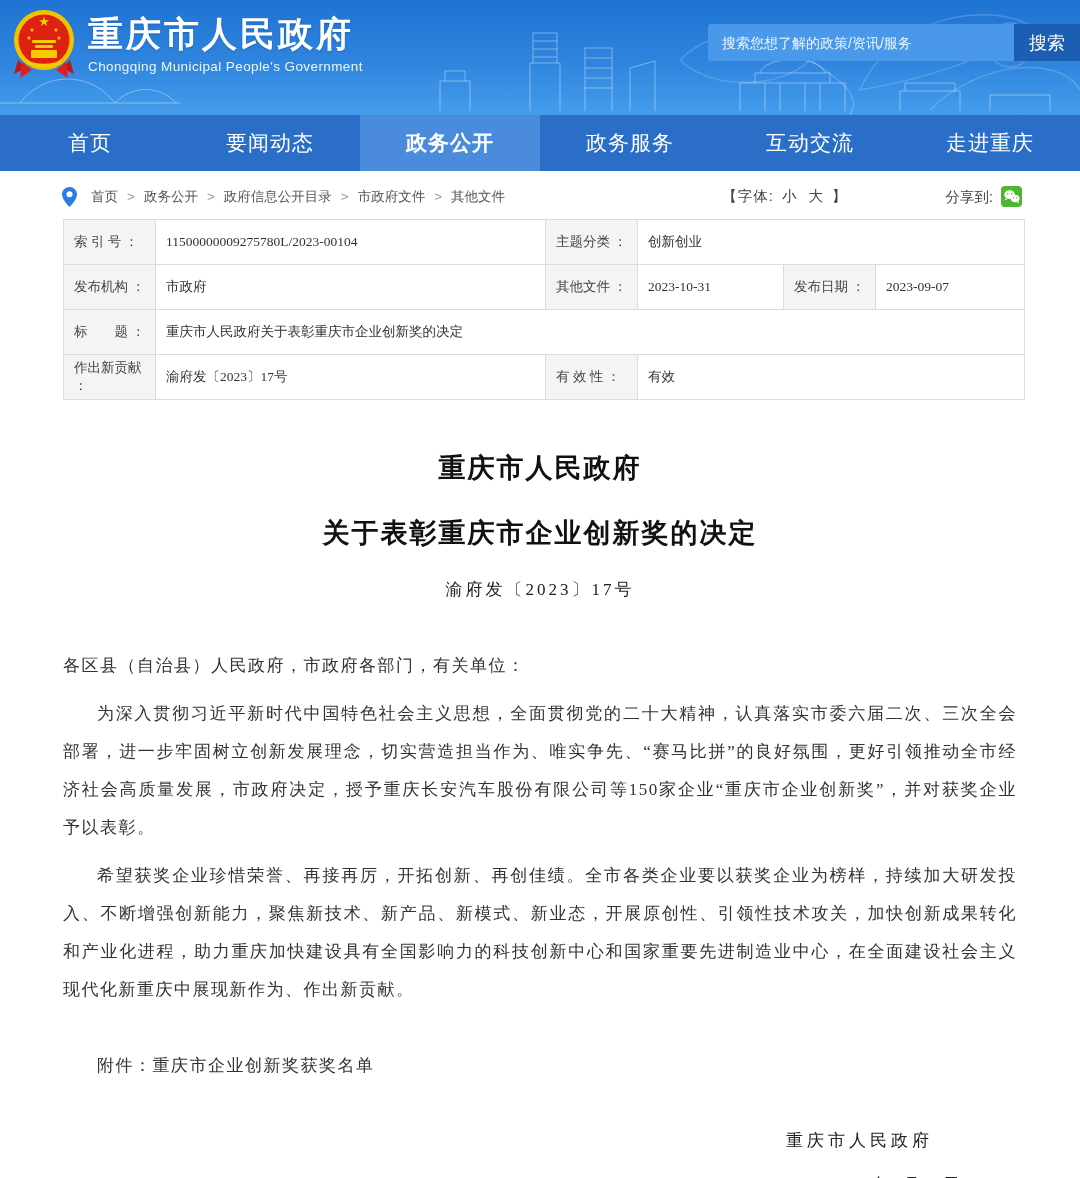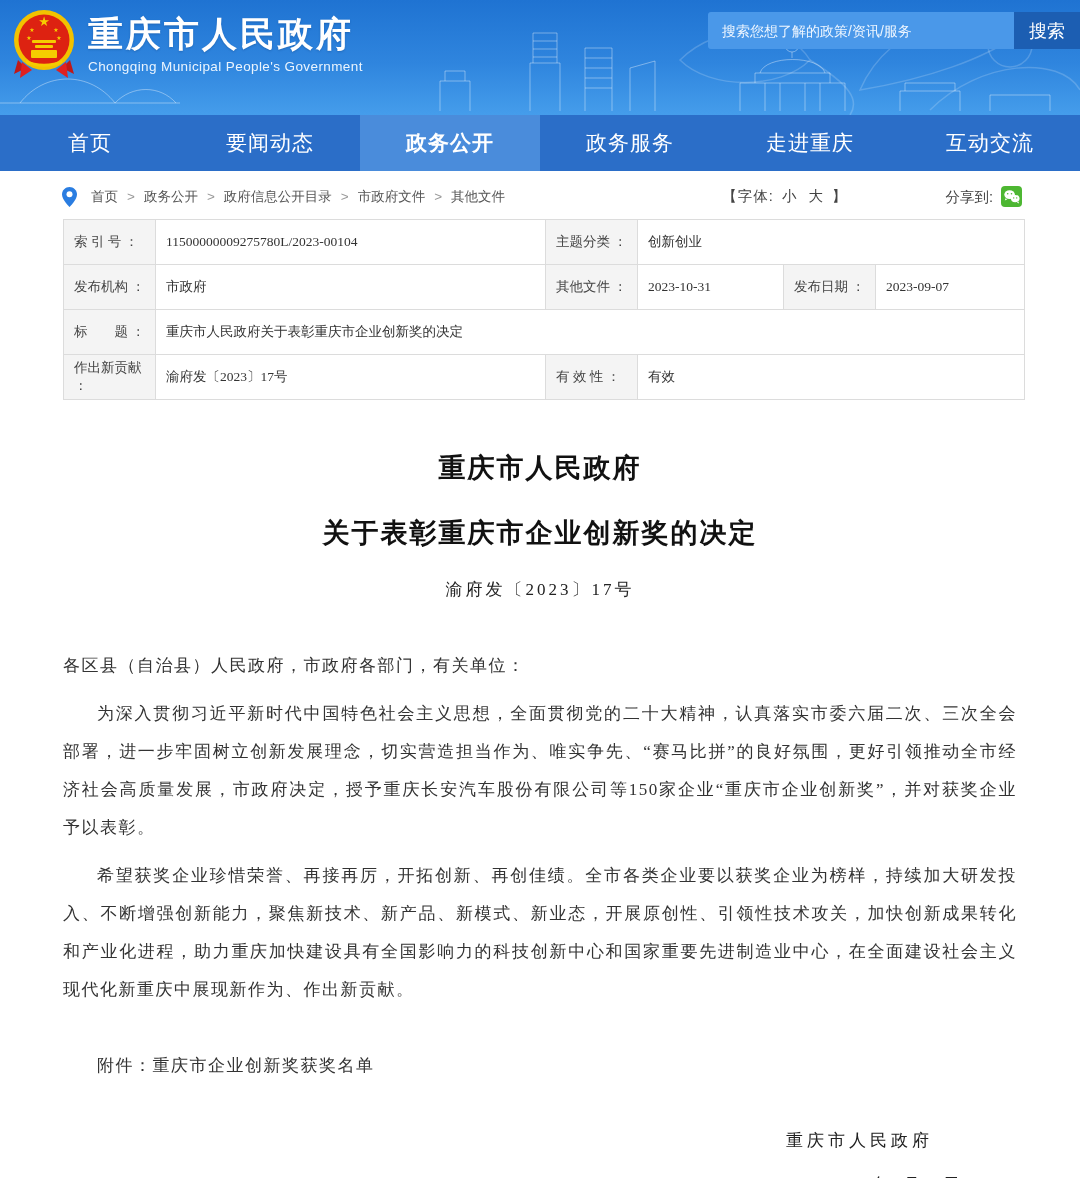--- a/index.html
+++ b/index.html
@@ -19,21 +19,21 @@
   .deco-flower  { position:absolute; top:0; right:0; width:520px; height:115px; }
   .brand { position:absolute; left:12px; top:8px; display:flex; align-items:flex-start; }
   .emblem { width:64px; height:72px; flex:0 0 auto; }
   .brand-text { margin-left:12px; padding-top:6px; }
   .site-title {
     color:#fff; font-size:35px; font-weight:bold; letter-spacing:3px;
     text-shadow:0 1px 2px rgba(0,40,90,.25); line-height:1.15;
   }
   .site-subtitle { color:#eaf4fe; font-size:13.5px; margin-top:5px; letter-spacing:.4px; }
 
-  .search-box { position:absolute; top:12px; right:0; width:372px; height:37px; display:flex; }
+  .search-box { position:absolute; top:24px; right:0; width:372px; height:37px; display:flex; }
   .search-box input {
     flex:1; border:0; outline:0; background:#4a98e9; color:#fff;
     font-size:14px; padding:0 14px; border-radius:3px 0 0 3px;
     font-family:"Liberation Sans","DejaVu Sans",sans-serif;
   }
   .search-box input::placeholder { color:#eef6ff; opacity:1; }
   .search-box button {
     width:66px; border:0; background:#1c5eb2; color:#fff; font-size:18px;
     cursor:pointer; font-family:"Liberation Sans","DejaVu Sans",sans-serif;
   }
@@ -142,22 +142,22 @@
     <input type="text" placeholder="搜索您想了解的政策/资讯/服务" style="">
     <button>搜索</button>
   </div>
 </header>
 
 <nav class="main-nav">
   <div class="nav-item">首页</div>
   <div class="nav-item">要闻动态</div>
   <div class="nav-item active">政务公开</div>
   <div class="nav-item">政务服务</div>
+  <div class="nav-item">互动交流</div>
   <div class="nav-item">走进重庆</div>
-  <div class="nav-item">互动交流</div>
 </nav>
 
 <div class="breadcrumb-row">
   <svg class="pin-icon" viewBox="0 0 15 20">
     <path d="M7.5 0 C 3.4 0, 0 3.3, 0 7.4 C 0 12.6, 7.5 20, 7.5 20 C 7.5 20, 15 12.6, 15 7.4 C 15 3.3, 11.6 0, 7.5 0 Z" fill="#2a7de1"></path>
     <circle cx="7.5" cy="7.2" r="3" fill="#ffffff"></circle>
   </svg>
   <span class="crumb">首页</span>
   <span class="crumb-sep">&gt;</span>
   <span class="crumb">政务公开</span>

